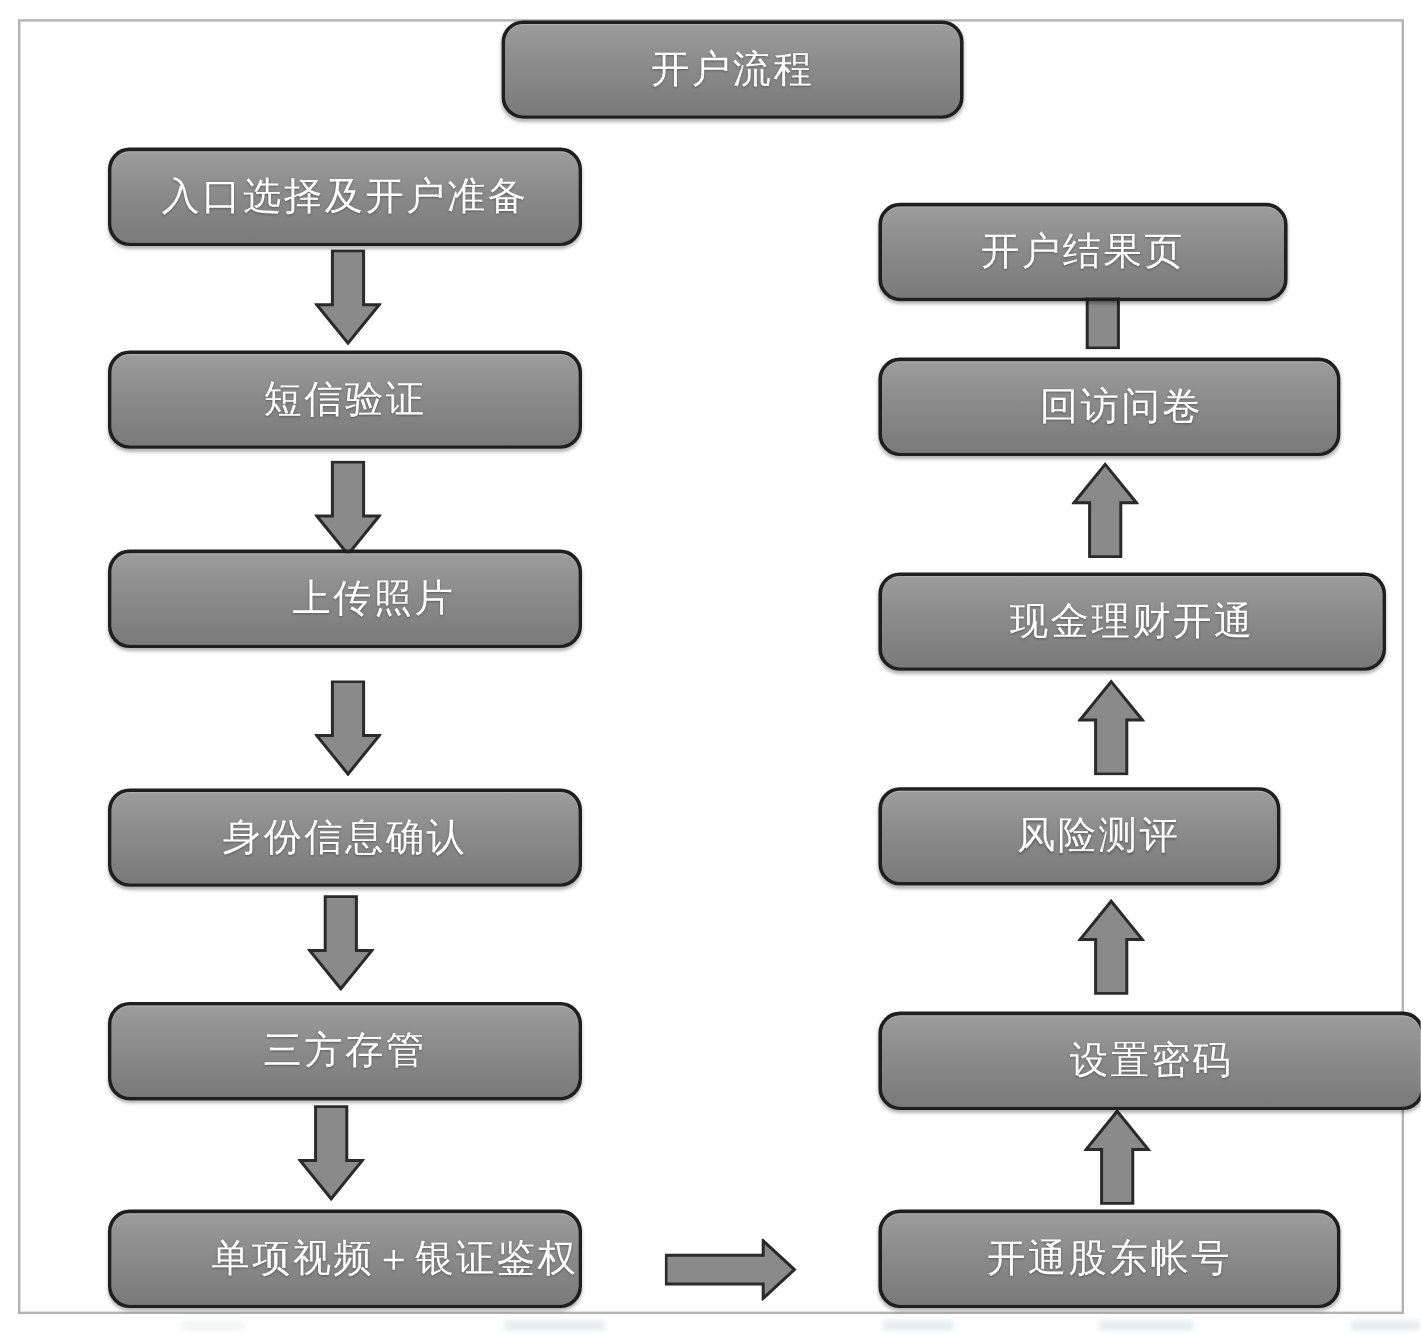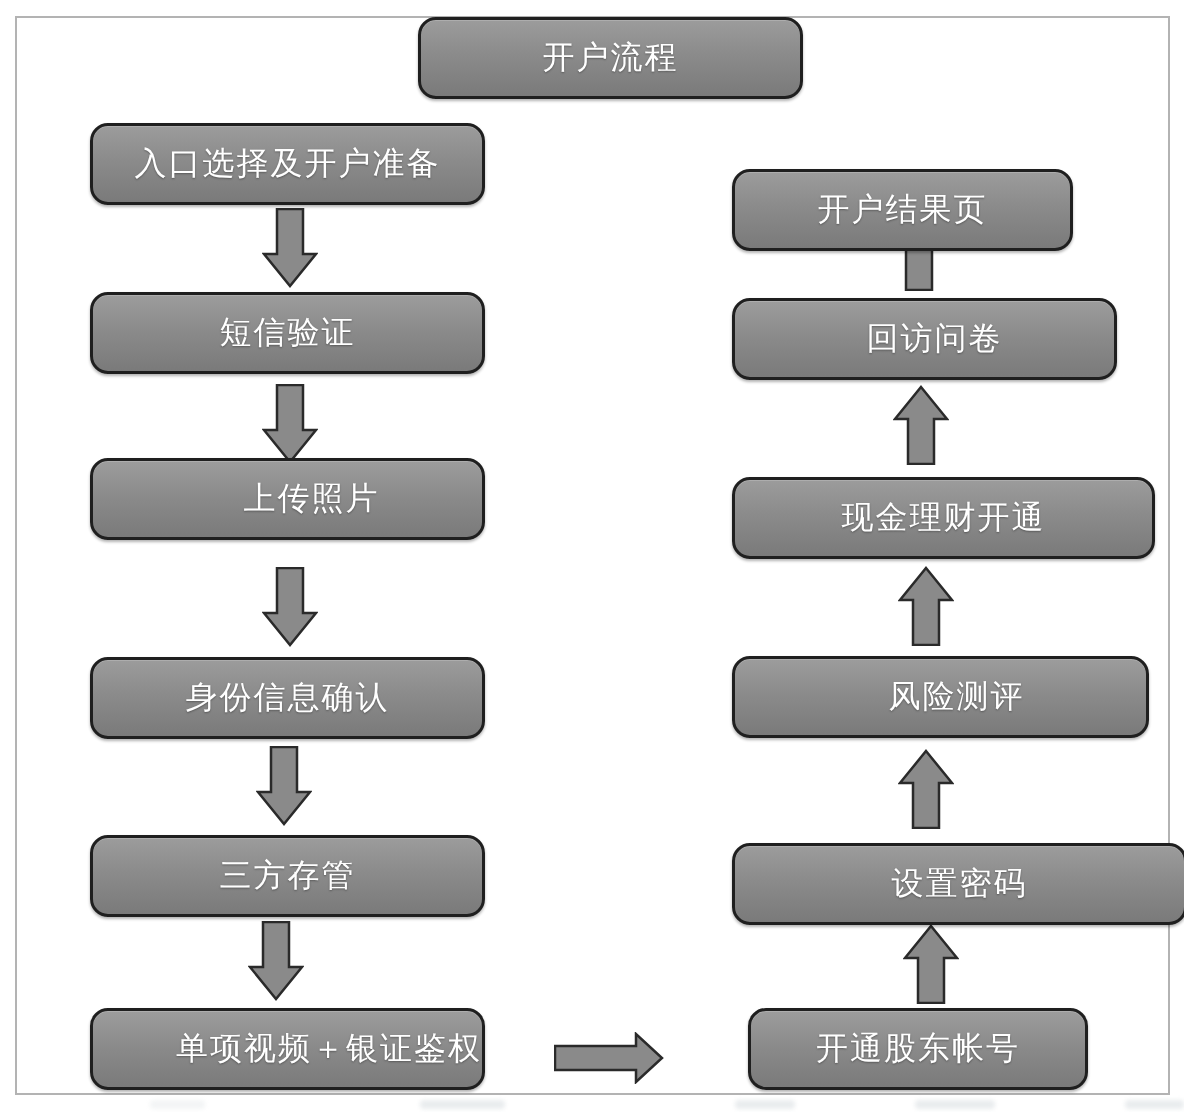--- a/index.html
+++ b/index.html
@@ -108,27 +108,27 @@
 
   <div class="node" style="left:732px; top:141px; width:341px;margin-top:28px;">
     <span>开户结果页</span>
   </div>
   <div class="node" style="left:732px; top:298px; width:385px;padding-left:20px;">
     <span>回访问卷</span>
   </div>
   <div class="node" style="left:732px; top:477px; width:423px;">
     <span>现金理财开通</span>
   </div>
-  <div class="node" style="left:732px; top:656px; width:417px;padding-left:32px;">
+  <div class="node" style="left:732px; top:656px; width:335px;padding-left:32px;">
     <span>风险测评</span>
   </div>
   <div class="node" style="left:732px; top:843px; width:455px;">
     <span>设置密码</span>
   </div>
-  <div class="node" style="left:748px; top:1008px; width:340px;">
+  <div class="node" style="left:732px; top:1008px; width:385px;">
     <span>开通股东帐号</span>
   </div>
 
   <div class="arrow" style="left:262px; top:208px;">
     <svg width="56" height="80" viewBox="0 0 56 80">
         <polygon points="15,1 41,1 41,46 54,46 28,78 2,46 15,46"></polygon>
       </svg>
   </div>
   <div class="arrow" style="left:262px; top:384px;">
     <svg width="56" height="80" viewBox="0 0 56 80">

